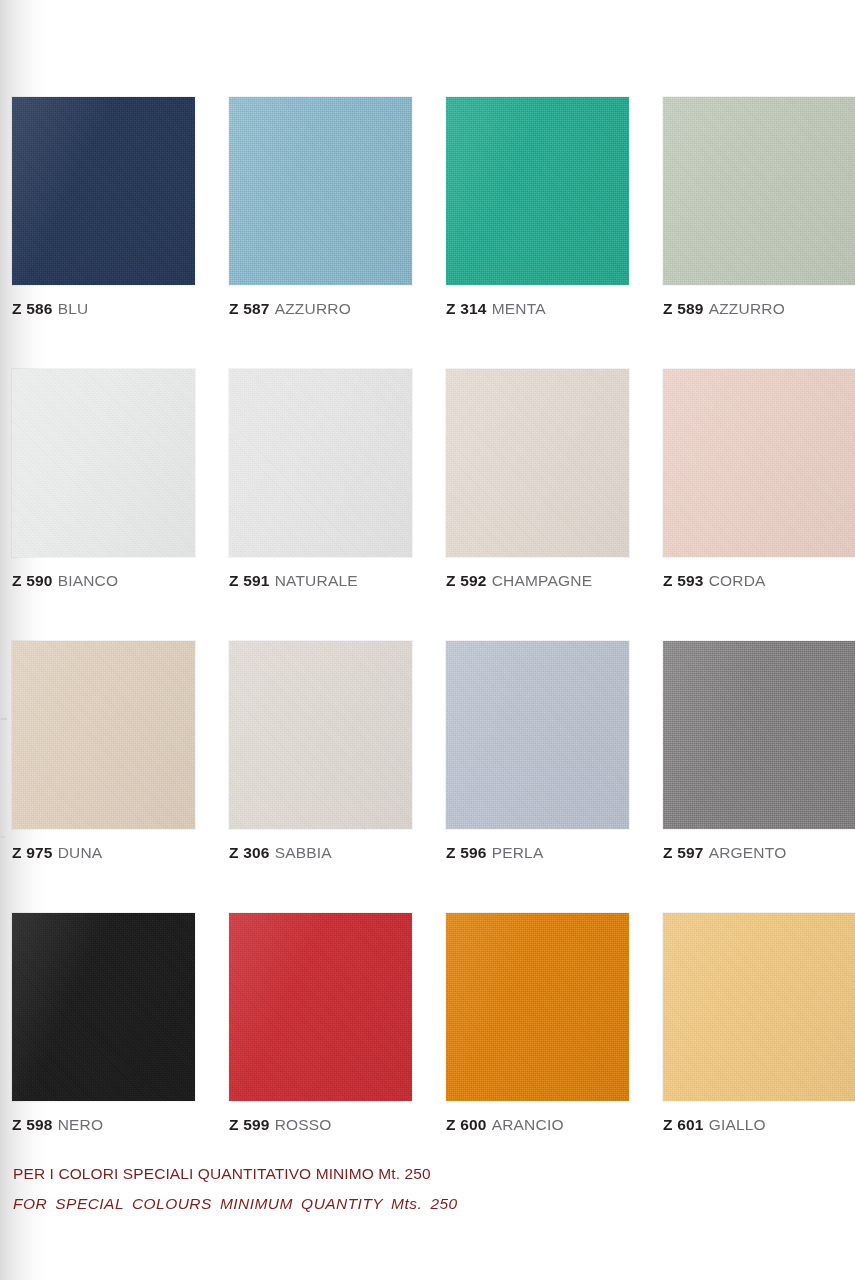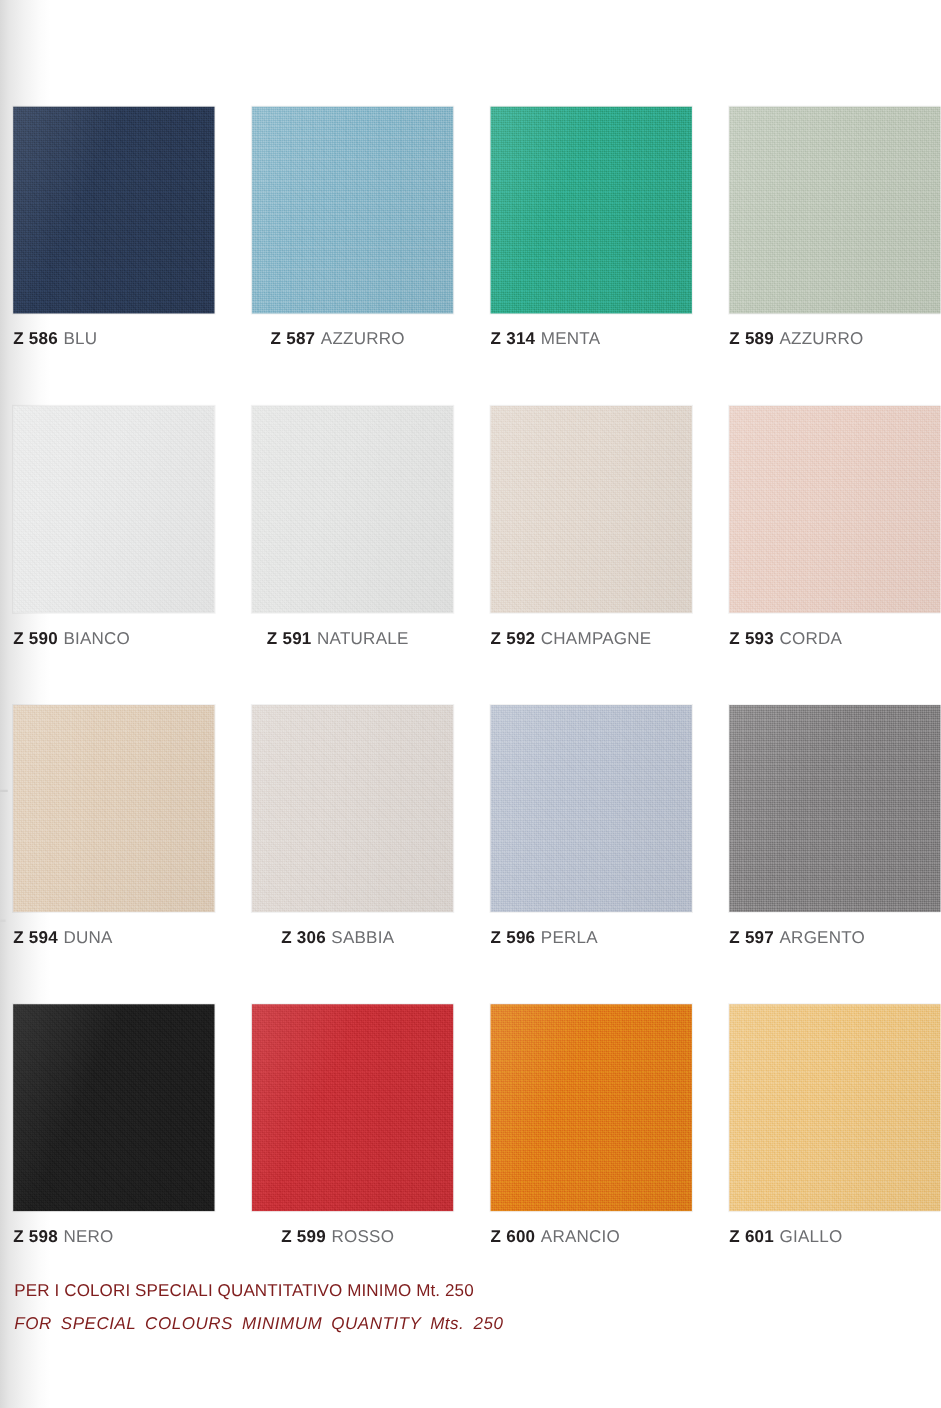--- a/index.html
+++ b/index.html
@@ -27,21 +27,21 @@
 
   
   #grid{
     position:absolute;left:12px;top:97px;width:855px;
   }
   .row{position:relative;height:272px;}
   .cell{
     position:absolute;top:0;width:156px;
   }
   .cell.c0{left:0px;}
-  .cell.c1{left:217px;text-align:center;}
+  .cell.c1{left:217px;}
   .cell.c2{left:434px;}
   .cell.c3{left:651px;width:204px;}
 
   .swatch{
     position:relative;width:183px;height:188px;
     overflow:hidden;
     box-shadow:0 0 0 1px rgba(0,0,0,.05);
   }
   .cell.c3 .swatch{width:204px;}
 
@@ -183,21 +183,21 @@
     </div>
 
     <div class="row">
       <div class="cell c0">
         <div class="swatch" style="background-color: rgb(224, 205, 183);">
           <div class="weave"></div>
           <div class="weave2"></div>
           <div class="sheen"></div>
         </div>
         <div class="label">
-          <span class="code">Z 594</span><span class="name">DUNA</span>
+          <span class="code">Z 975</span><span class="name">DUNA</span>
         </div>
       </div>
       <div class="cell c1">
         <div class="swatch" style="background-color: rgb(222, 215, 210);">
           <div class="weave"></div>
           <div class="weave2"></div>
           <div class="sheen"></div>
         </div>
         <div class="label">
           <span class="code">Z 306</span><span class="name">SABBIA</span>

